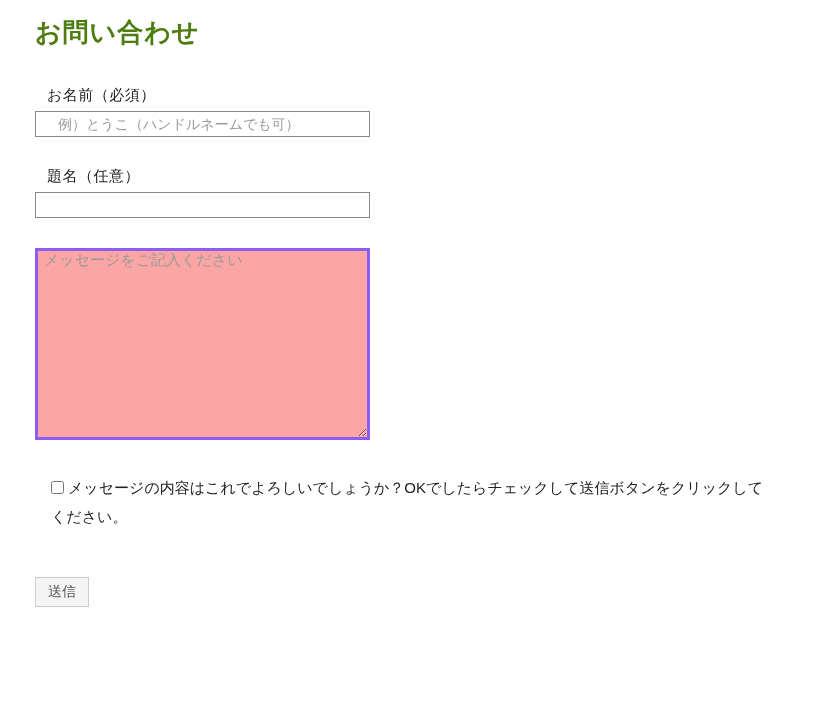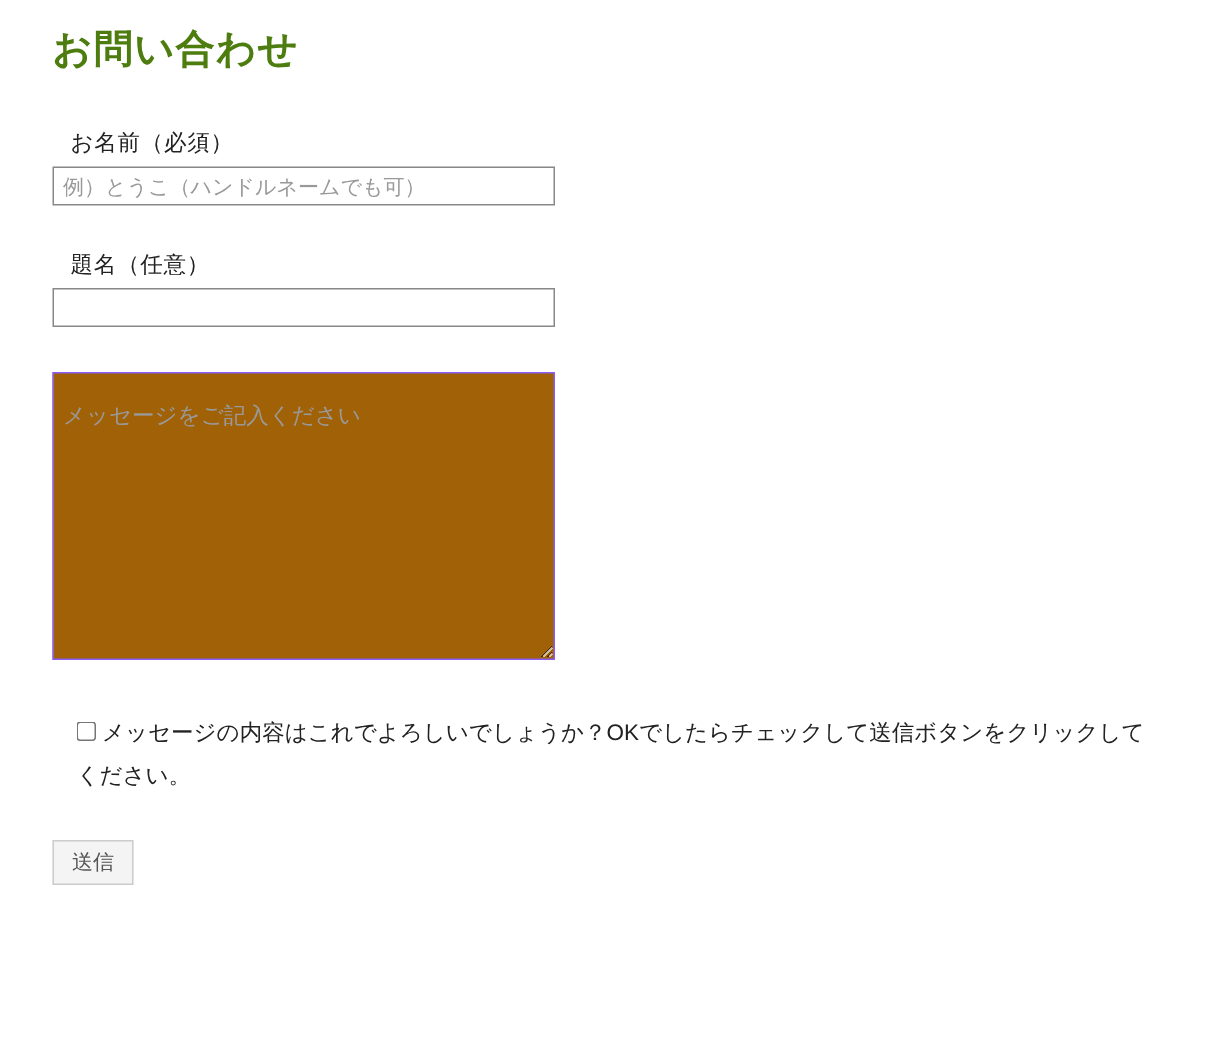--- a/index.html
+++ b/index.html
@@ -28,45 +28,45 @@
       font-size: 15px;
       color: #222;
       margin-bottom: 6px;
       letter-spacing: 0.5px;
       margin-left: 12px;
     }
     input[type="text"],
     input[type="email"] {
       width: 335px;
       height: 26px;
-      padding: 3px 6px;
+      padding: 3px 22px;
       font-size: 14px;
       border: 1px solid #888;
       background: #fff;
       color: #333;
       font-family: inherit;
     }
     input::placeholder,
     textarea::placeholder {
       color: #999;
     }
     textarea {
       width: 335px;
       height: 192px;
-      padding: 19px 6px;
+      padding: 0 6px;
       font-size: 15px;
-      border: 1px solid #8b5cf6;
-      background: #a16207;
+      border: 3px solid #8b5cf6;
+      background: #fca5a5;
       resize: both;
       font-family: inherit;
     }
     .confirm-block {
       padding: 0 16px;
       margin-top: 4px;
-      margin-bottom: 28px;
+      margin-bottom: 46px;
     }
     .confirm-label {
       font-size: 15px;
       line-height: 1.9;
       color: #222;
       display: block;
     }
     .confirm-label input[type="checkbox"] {
       margin-right: 4px;
       vertical-align: -1px;

